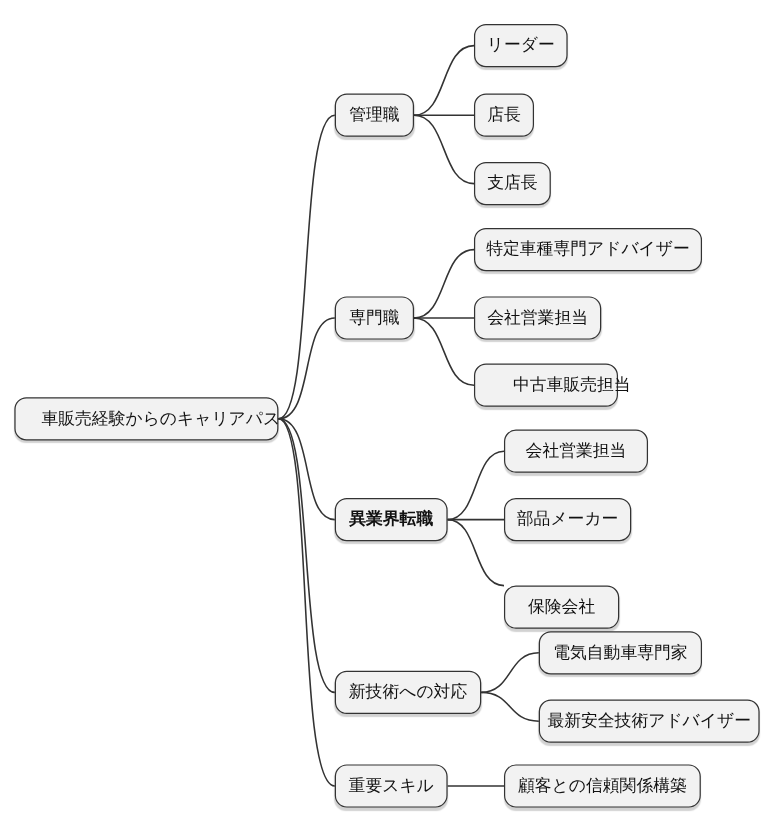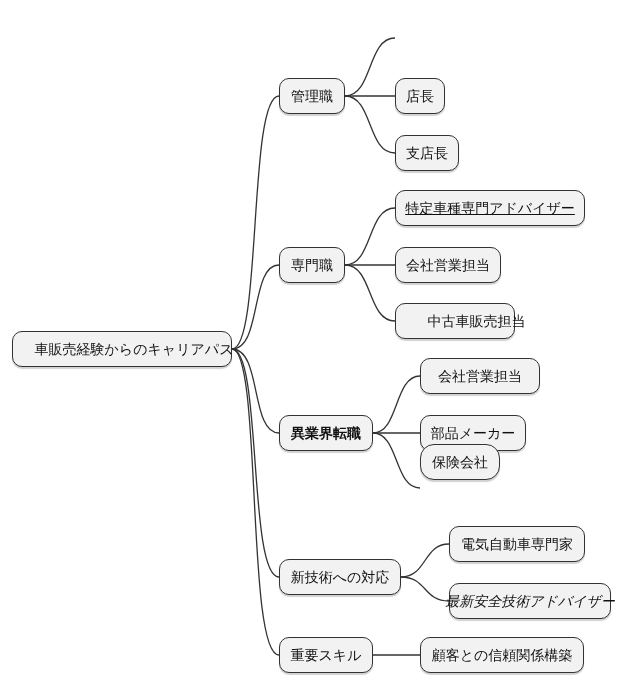--- a/index.html
+++ b/index.html
@@ -74,33 +74,34 @@
 
     <path d="M401 577 C427 577 423 544 449 544"></path>
     <path d="M401 577 C427 577 423 601 449 601"></path>
 
     <path d="M373 655 L420 655"></path>
   </svg>
 
   <div class="node" style="left:12px; top:331px; width:220px;padding-left:24px;">車販売経験からのキャリアパス</div>
 
   <div class="node" style="left:279px; top:78px; width:66px;">管理職</div>
+  <div class="node" style="left:395px; top:20px; width:78px;">リーダー</div>
   <div class="node" style="left:395px; top:78px; width:50px;">店長</div>
   <div class="node" style="left:395px; top:135px; width:64px;">支店長</div>
 
   <div class="node" style="left:279px; top:247px; width:66px;">専門職</div>
-  <div class="node" style="left:395px; top:190px; width:190px;text-decoration:underline;">特定車種専門アドバイザー</div>
+  <div class="node" style="left:395px; top:190px; width:190px;">特定車種専門アドバイザー</div>
   <div class="node" style="left:395px; top:247px; width:106px;">会社営業担当</div>
   <div class="node" style="left:395px; top:303px; width:120px;padding-left:43px;">中古車販売担当</div>
 
   <div class="node" style="left:279px; top:415px; width:94px;font-weight:bold;">異業界転職</div>
   <div class="node" style="left:420px; top:358px; width:120px;">会社営業担当</div>
   <div class="node" style="left:420px; top:415px; width:106px;">部品メーカー</div>
-  <div class="node" style="left:420px; top:444px; width:80px;border-radius:14px;">保険会社</div>
+  <div class="node" style="left:420px; top:488px; width:96px;">保険会社</div>
 
   <div class="node" style="left:279px; top:559px; width:122px;">新技術への対応</div>
   <div class="node" style="left:449px; top:526px; width:136px;">電気自動車専門家</div>
-  <div class="node" style="left:449px; top:583px; width:162px;font-style:italic;">最新安全技術アドバイザー</div>
+  <div class="node" style="left:449px; top:583px; width:184px;">最新安全技術アドバイザー</div>
 
   <div class="node" style="left:279px; top:637px; width:94px;">重要スキル</div>
   <div class="node" style="left:420px; top:637px; width:164px;">顧客との信頼関係構築</div>
 
 </div>
 
 </body></html>

